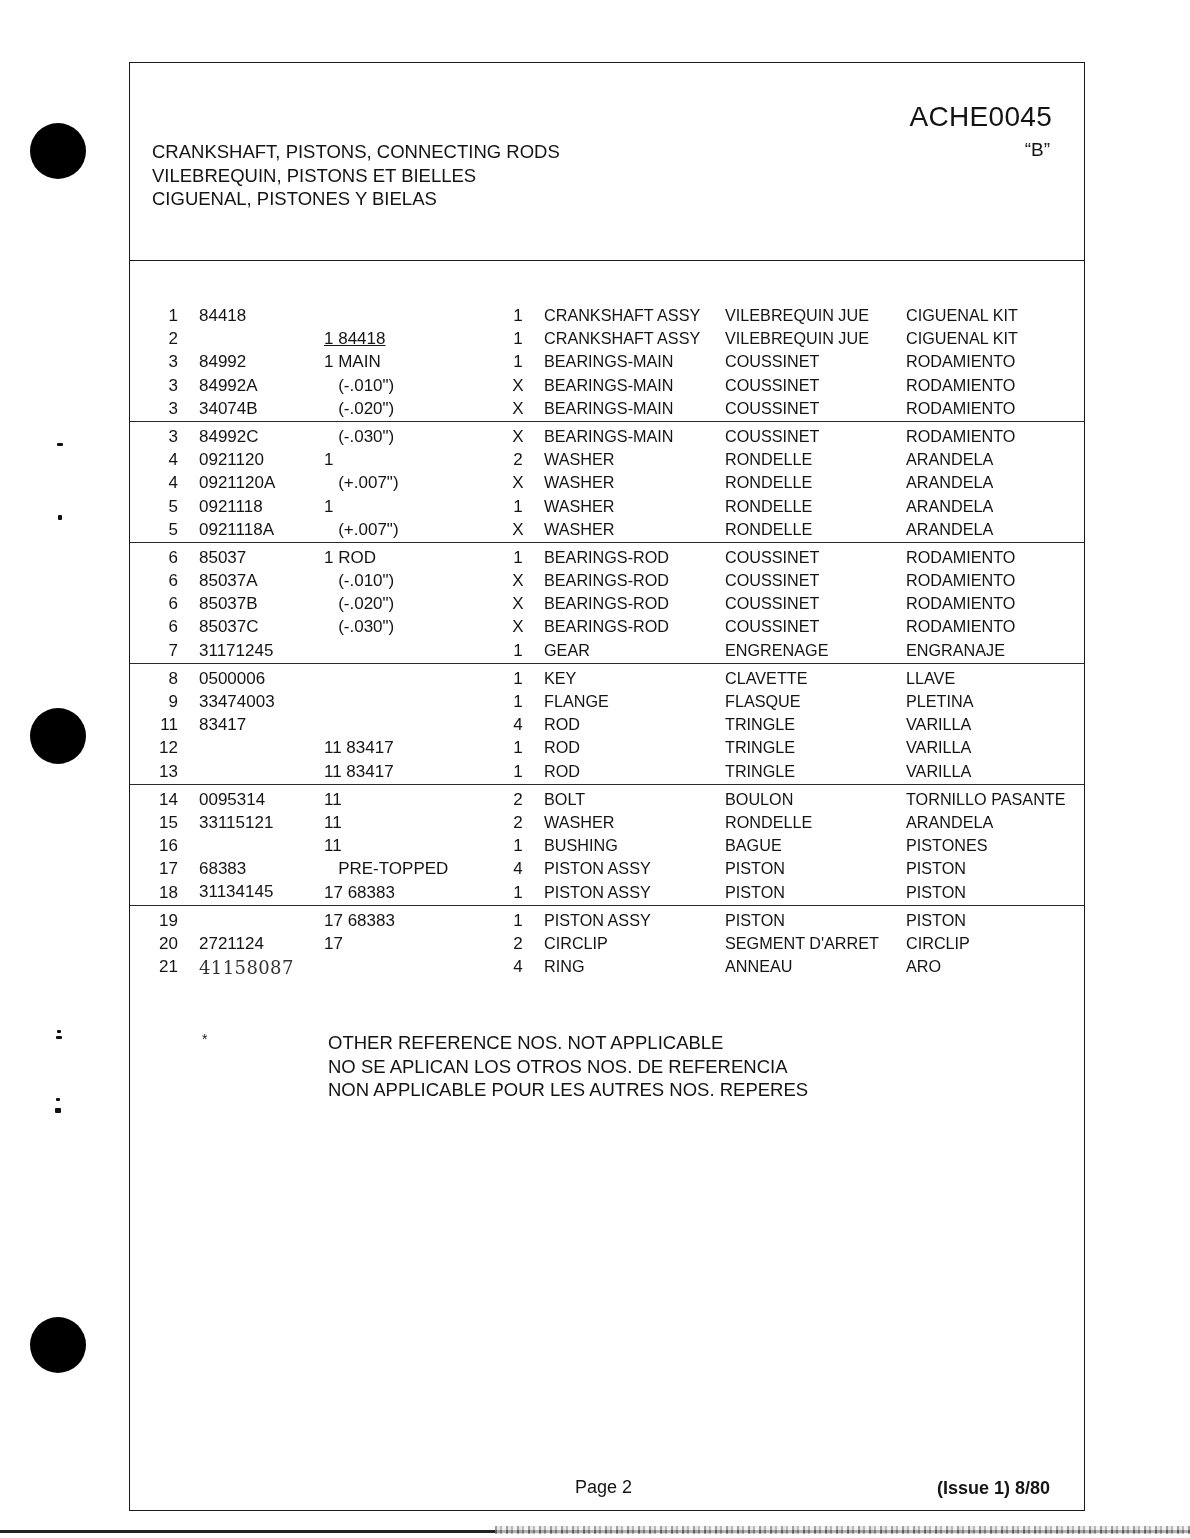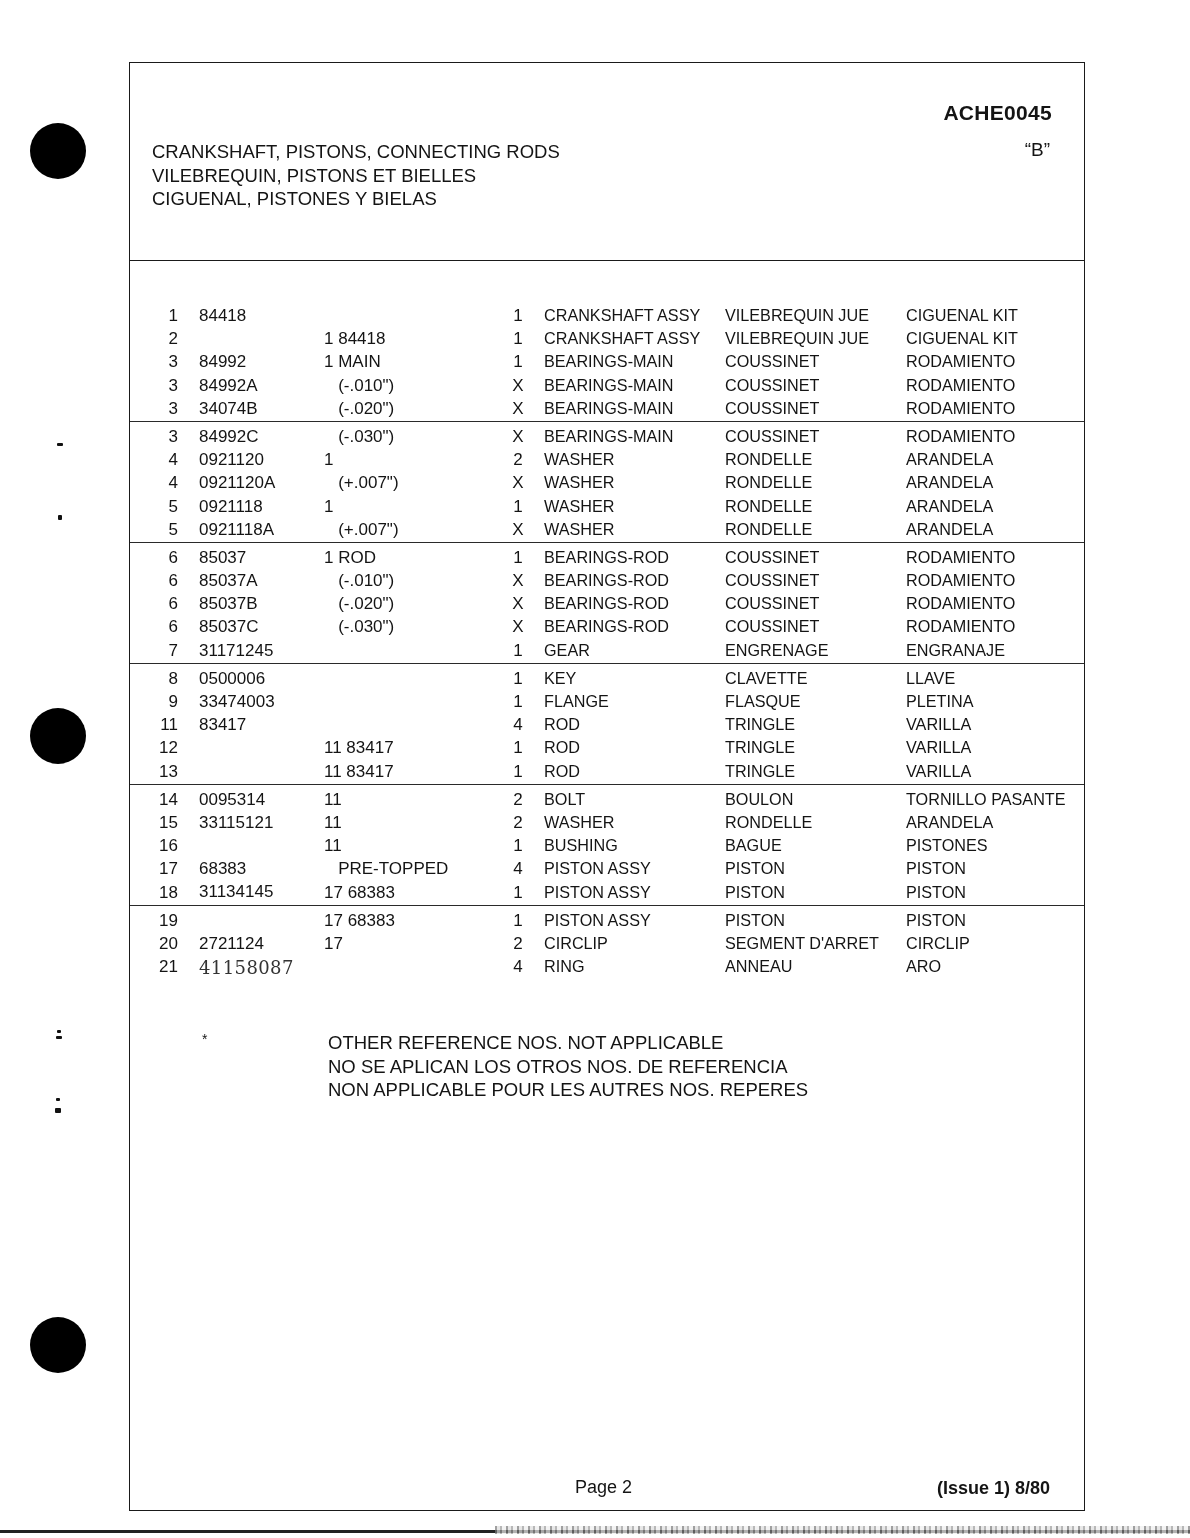--- a/index.html
+++ b/index.html
@@ -10,21 +10,21 @@
   }
   .hole { position:absolute; width:56px; height:56px; border-radius:50%; background:#000; }
   .speck { position:absolute; background:#111; border-radius:1px; }
   .frame {
     position:absolute; left:129px; top:62px; width:956px; height:1449px;
     border:1.5px solid #1a1a1a; box-sizing:border-box;
   }
   .header-divider { position:absolute; left:0; right:0; top:197px; border-top:1.5px solid #1a1a1a; }
   .doc-code {
     position:absolute; right:32px; top:38px;
-    font-size:21px; font-weight:bold; letter-spacing:0.3px;text-align:right;
+    font-size:28px; font-weight:normal; letter-spacing:0.3px;text-align:right;
   }
   .doc-variant { position:absolute; right:34px; top:76px; font-size:19px; }
   .titles { position:absolute; left:22px; top:77px; font-size:18.5px; line-height:23.5px; }
   .titles div { white-space:nowrap; }
 
   .parts { position:absolute; left:0; right:0; top:238px; }
   .group { position:relative; border-bottom:1.3px solid #2a2a2a; padding-top:2px; padding-bottom:2px; }
   .group:last-child { border-bottom:none; }
   .row { position:relative; height:23.2px; font-size:17px; white-space:nowrap; }
   .row span { position:absolute; top:3px; }
@@ -82,21 +82,21 @@
           <span class="c-part" style="white-space: pre;">84418</span>
           <span class="c-note" style="white-space: pre;"></span>
           <span class="c-qty" style="white-space: pre;">1</span>
           <span class="c-en" style="white-space: pre;">CRANKSHAFT ASSY</span>
           <span class="c-fr" style="white-space: pre;">VILEBREQUIN JUE</span>
           <span class="c-es" style="white-space: pre;">CIGUENAL KIT</span>
         </div>
         <div class="row">
           <span class="c-ref" style="white-space: pre;">2</span>
           <span class="c-part" style="white-space: pre;"></span>
-          <span class="c-note" style="white-space: pre;">1 84418</span>
+          <span class="c-note" style="white-space: pre; text-decoration: underline;">1 84418</span>
           <span class="c-qty" style="white-space: pre;">1</span>
           <span class="c-en" style="white-space: pre;">CRANKSHAFT ASSY</span>
           <span class="c-fr" style="white-space: pre;">VILEBREQUIN JUE</span>
           <span class="c-es" style="white-space: pre;">CIGUENAL KIT</span>
         </div>
         <div class="row">
           <span class="c-ref" style="white-space: pre;">3</span>
           <span class="c-part" style="white-space: pre;">84992</span>
           <span class="c-note" style="white-space: pre;">1 MAIN</span>
           <span class="c-qty" style="white-space: pre;">1</span>

